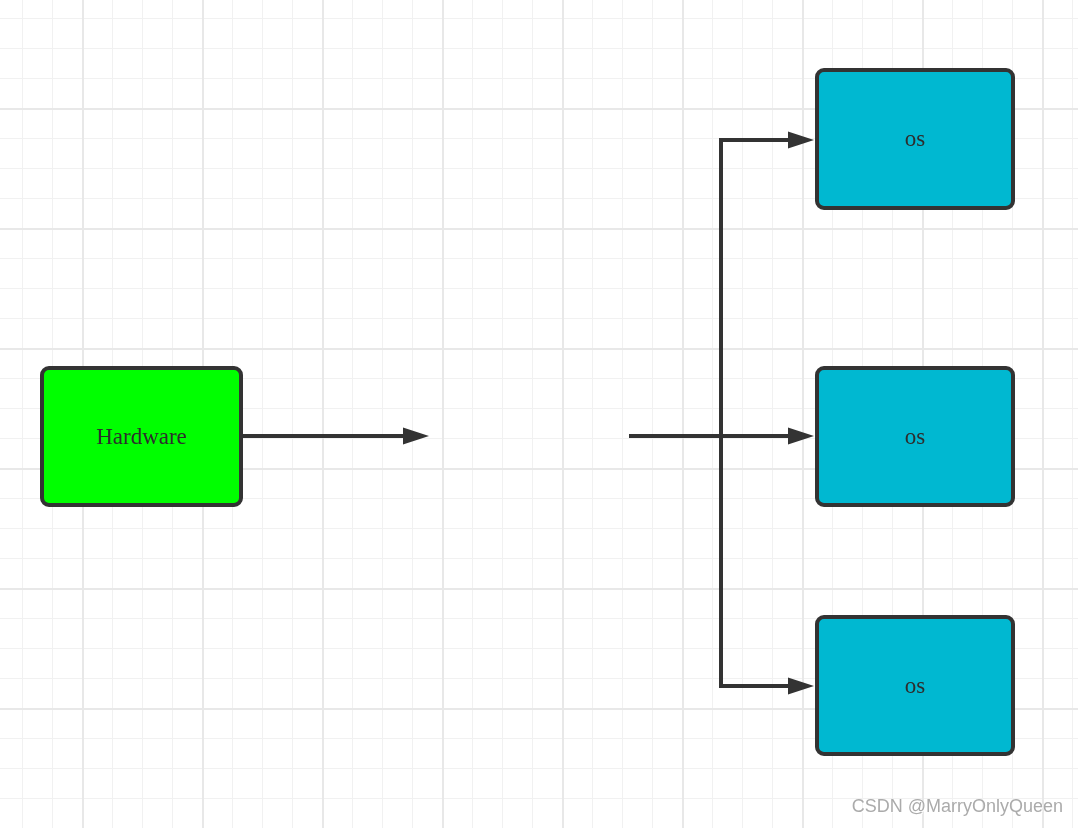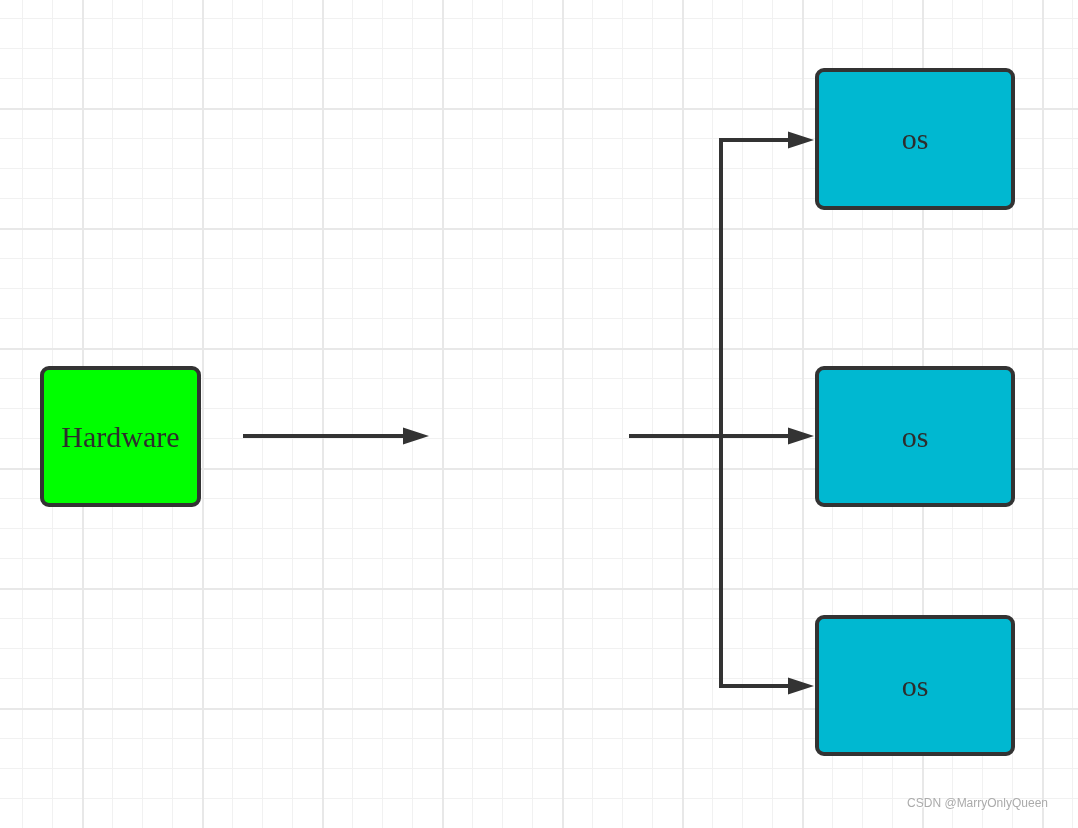--- a/index.html
+++ b/index.html
@@ -24,42 +24,42 @@
   }
   .node {
     position: absolute;
     box-sizing: border-box;
     border: 4px solid #333333;
     border-radius: 9px;
     display: flex;
     align-items: center;
     justify-content: center;
     font-family: "Liberation Serif", "DejaVu Serif", serif;
-    font-size: 30px;
+    font-size: 23px;
     color: #2d2d2d;
   }
-  #node-hardware   { left: 40px;  top: 366px; width: 161px; height: 141px; }
+  #node-hardware   { left: 40px;  top: 366px; width: 203px; height: 141px; }
   #node-hypervisor { left: 427px; top: 365px; width: 202px; height: 142px; }
   #node-os-top     { left: 815px; top: 68px;  width: 200px; height: 142px; }
   #node-os-middle  { left: 815px; top: 366px; width: 200px; height: 141px; }
   #node-os-bottom  { left: 815px; top: 615px; width: 200px; height: 141px; }
 
   .edges {
     position: absolute;
     left: 0; top: 0;
     width: 1078px;
     height: 828px;
     pointer-events: none;
   }
   .watermark {
     position: absolute;
-    right: 30px;
+    right: 15px;
     top: 796px;
     font-family: "Liberation Sans", "DejaVu Sans", sans-serif;
-    font-size: 12px;
+    font-size: 18px;
     color: #ababab;
     text-shadow: 1px 1px 0 rgba(255,255,255,0.9);
     white-space: nowrap;
   }
 </style>
 </head>
 <body>
 
 <div class="canvas">
 

